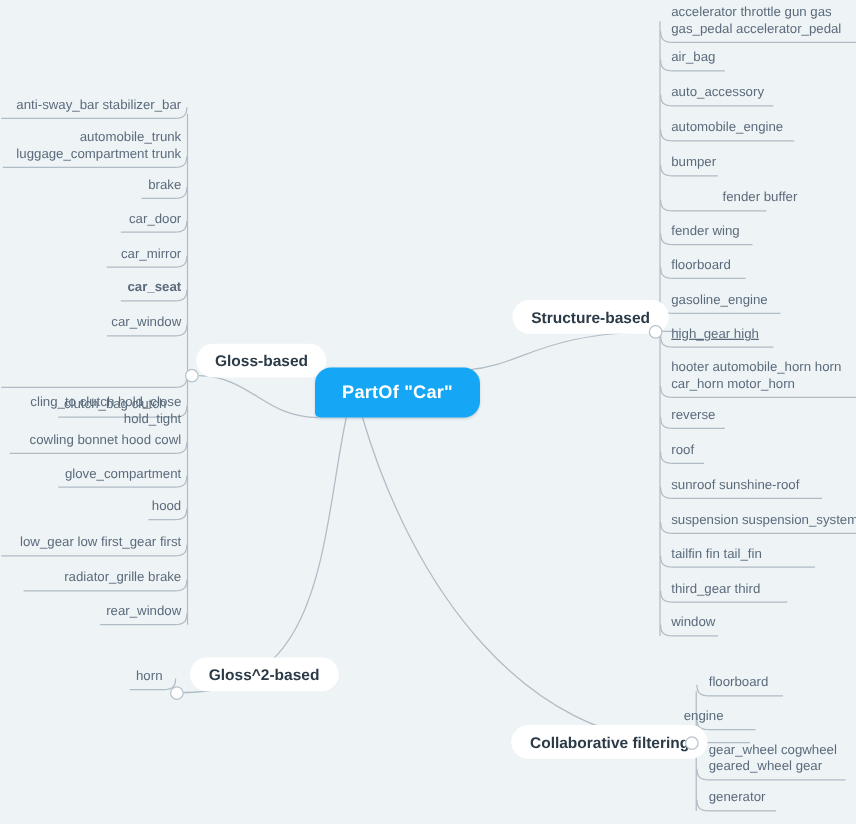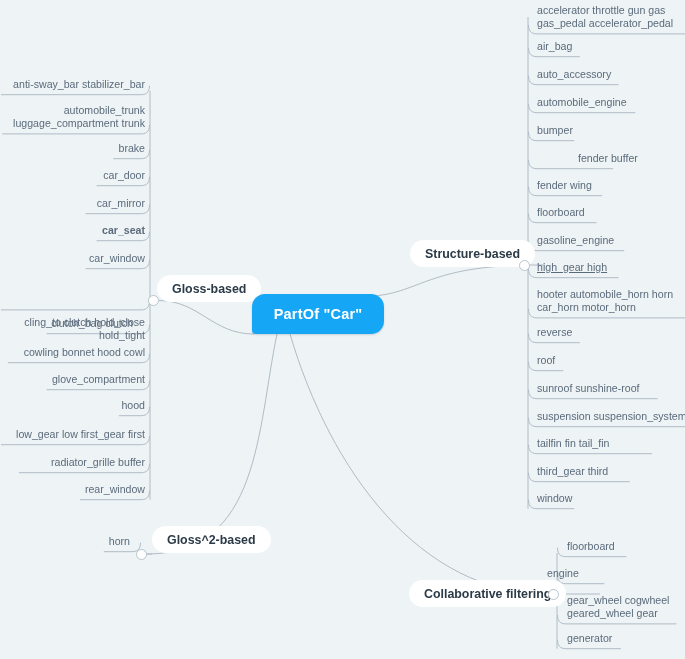--- a/index.html
+++ b/index.html
@@ -162,21 +162,21 @@
       <div class="leaf left" style="top: 197px; right: 540px; max-width: 140px;">car_mirror</div>
       <div class="leaf left" style="top: 224px; right: 540px; max-width: 140px; font-weight: bold;">car_seat</div>
       <div class="leaf left" style="top: 252px; right: 540px; max-width: 140px;">car_window</div>
       <div class="leaf left" style="top: 280px; right: 540px; max-width: 140px; margin-top: 36px;">cling_to clutch hold_close
 hold_tight</div>
       <div class="leaf left" style="top: 317px; right: 552px; max-width: 140px;">clutch_bag clutch</div>
       <div class="leaf left" style="top: 346px; right: 540px; max-width: 140px;">cowling bonnet hood cowl</div>
       <div class="leaf left" style="top: 373px; right: 540px; max-width: 140px;">glove_compartment</div>
       <div class="leaf left" style="top: 399px; right: 540px; max-width: 140px;">hood</div>
       <div class="leaf left" style="top: 428px; right: 540px; max-width: 140px;">low_gear low first_gear first</div>
-      <div class="leaf left" style="top: 456px; right: 540px; max-width: 140px;">radiator_grille buffer</div>
+      <div class="leaf left" style="top: 456px; right: 540px; max-width: 140px;">radiator_grille brake</div>
       <div class="leaf left" style="top: 483px; right: 540px; max-width: 140px;">rear_window</div>
       <div class="leaf left" style="top: 535px; right: 555px; max-width: 140px;">horn</div>
       <div class="leaf right" style="top: 4px; left: 537px; max-width: 148px;">accelerator throttle gun gas
 gas_pedal accelerator_pedal</div>
       <div class="leaf right" style="top: 40px; left: 537px; max-width: 148px;">air_bag</div>
       <div class="leaf right" style="top: 68px; left: 537px; max-width: 148px;">auto_accessory</div>
       <div class="leaf right" style="top: 96px; left: 537px; max-width: 148px;">automobile_engine</div>
       <div class="leaf right" style="top: 124px; left: 537px; max-width: 148px;">bumper</div>
       <div class="leaf right" style="top: 152px; left: 537px; max-width: 148px; margin-left: 41px;">fender buffer</div>
       <div class="leaf right" style="top: 179px; left: 537px; max-width: 148px;">fender wing</div>

